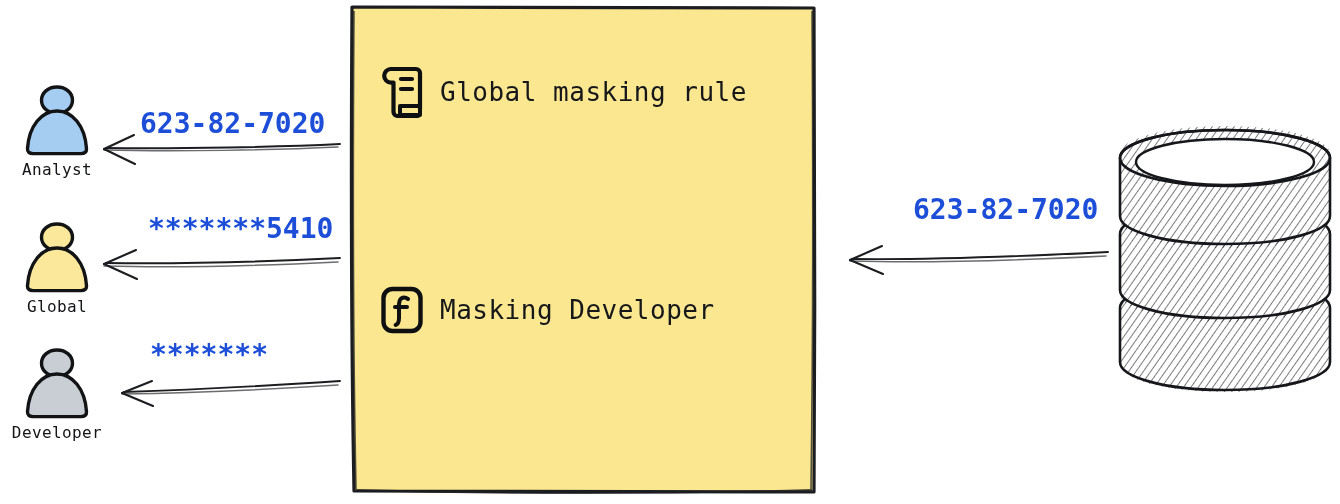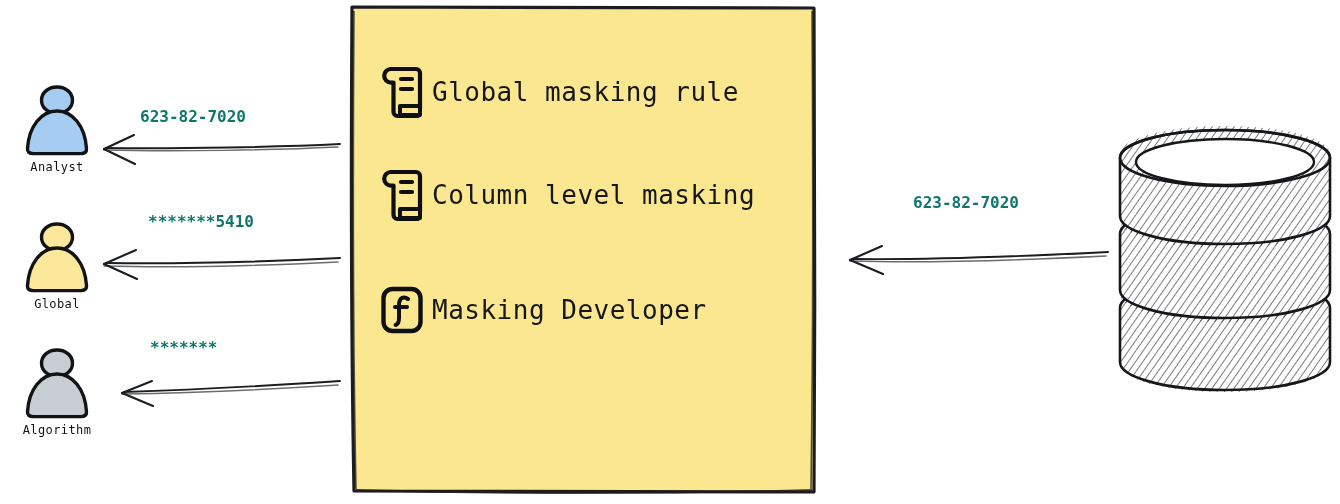--- a/index.html
+++ b/index.html
@@ -30,39 +30,39 @@
     text-align: center;
   }
   .actor .figure {
     width: 84px;
     height: 84px;
     margin: 0 auto;
     display: block;
   }
   .actor .actor-label {
     font-family: "DejaVu Sans Mono", "Liberation Mono", monospace;
-    font-size: 12px;
+    font-size: 16px;
     letter-spacing: 0.4px;
     color: #121417;
     margin-top: -2px;
     white-space: nowrap;
   }
 
   #actor-analyst   { left: 2px;  top: 78px;  }
   #actor-support   { left: 2px;  top: 215px; }
   #actor-developer { left: 2px;  top: 341px; }
 
   
   .flow-label {
     position: absolute;
     font-family: "DejaVu Sans Mono", "Liberation Mono", monospace;
-    font-size: 16px;
+    font-size: 28px;
     font-weight: 700;
     letter-spacing: 0px;
-    color: #0f766e;
+    color: #1d4ed8;
     white-space: nowrap;
   }
   #label-analyst   { left: 140px; top: 107px; }
   #label-support   { left: 148px; top: 212px; }
   #label-developer { left: 150px; top: 338px; }
   #label-db        { left: 913px; top: 193px; }
 
   
   #policy-panel {
     position: absolute;
@@ -82,21 +82,21 @@
     left: 0;
     top: 0;
     width: 470px;
     height: 494px;
   }
   .policy-item {
     position: absolute;
     left: 30px;
     display: flex;
     align-items: center;
-    gap: 6px;
+    gap: 14px;
     height: 60px;
   }
   #policy-item-0 { top: 60px;  }
   #policy-item-1 { top: 163px; }
   #policy-item-2 { top: 278px; }
   #policy-item-3 { top: 381px; }
 
   .policy-icon {
     width: 48px;
     height: 54px;
@@ -169,21 +169,21 @@
     <path d="M42,33 C57.5,33 70,48 71.5,70.5 C71.8,74 69.5,75.6 66,75.6 L18,75.6 C14.5,75.6 12.2,74 12.5,70.5 C14,48 26.5,33 42,33 Z" fill="#fbe89a" stroke="#111315" stroke-width="3.4" stroke-linejoin="round"></path>
   </svg>
   <div class="actor-label">Global</div>
 </div>
 
 <div class="actor" id="actor-developer">
   <svg class="figure" viewBox="0 0 84 84">
     <path d="M42,9 C51,9 57.5,15 57.5,22.2 C57.5,29.4 51,35.4 42,35.4 C33,35.4 26.5,29.4 26.5,22.2 C26.5,15 33,9 42,9 Z" fill="#c9cdd4" stroke="#111315" stroke-width="3.4" stroke-linejoin="round"></path>
     <path d="M42,33 C57.5,33 70,48 71.5,70.5 C71.8,74 69.5,75.6 66,75.6 L18,75.6 C14.5,75.6 12.2,74 12.5,70.5 C14,48 26.5,33 42,33 Z" fill="#c9cdd4" stroke="#111315" stroke-width="3.4" stroke-linejoin="round"></path>
   </svg>
-  <div class="actor-label">Algorithm</div>
+  <div class="actor-label">Developer</div>
 </div>
 
 <div class="flow-label" id="label-analyst">623-82-7020</div>
 <div class="flow-label" id="label-support">*******5410</div>
 <div class="flow-label" id="label-developer">*******</div>
 <div class="flow-label" id="label-db">623-82-7020</div>
 
 <div id="policy-panel">
   <svg class="panel-bg" viewBox="0 0 470 494" preserveAspectRatio="none">
 
@@ -204,32 +204,20 @@
           <path d="M13,4 H38 C40.2,4 42,5.8 42,8 V44"></path>
           <path d="M13,4 C9.2,4 6.2,7 6.2,10.8 C6.2,14.6 9.2,17.6 13,17.6 H15.5 V47 C15.5,49.2 17.3,51 19.5,51 H40"></path>
           <path d="M23,14 H34"></path>
           <path d="M23,24 H34"></path>
           <path d="M22,41 H42 V50 H22 Z" stroke-width="4"></path>
         </g>
       </svg>
       <span class="policy-text">Global masking rule</span>
     </div>
 
-    <div class="policy-item" id="policy-item-1">
-      <svg class="policy-icon" viewBox="0 0 48 54">
-        <g fill="none" stroke="#0d0f11" stroke-width="4.2" stroke-linecap="round" stroke-linejoin="round">
-          <path d="M13,4 H38 C40.2,4 42,5.8 42,8 V44"></path>
-          <path d="M13,4 C9.2,4 6.2,7 6.2,10.8 C6.2,14.6 9.2,17.6 13,17.6 H15.5 V47 C15.5,49.2 17.3,51 19.5,51 H40"></path>
-          <path d="M23,14 H34"></path>
-          <path d="M23,24 H34"></path>
-          <path d="M22,41 H42 V50 H22 Z" stroke-width="4"></path>
-        </g>
-      </svg>
-      <span class="policy-text">Column level masking</span>
-    </div>
 
     <div class="policy-item" id="policy-item-2">
       <svg class="policy-icon" viewBox="0 0 48 54">
         <rect x="5.5" y="6" width="37" height="42" rx="9" ry="9" fill="none" stroke="#0d0f11" stroke-width="4.4"></rect>
         <path d="M30,16 C30,16 26.5,13.6 23.6,15.2 C21.2,16.5 21,19.6 21,23 L21,35 C21,38.5 20.2,41.2 17.6,42" fill="none" stroke="#0d0f11" stroke-width="4" stroke-linecap="round"></path>
         <path d="M17,24 H29" fill="none" stroke="#0d0f11" stroke-width="4" stroke-linecap="round"></path>
       </svg>
       <span class="policy-text">Masking Developer</span>
     </div>
 

